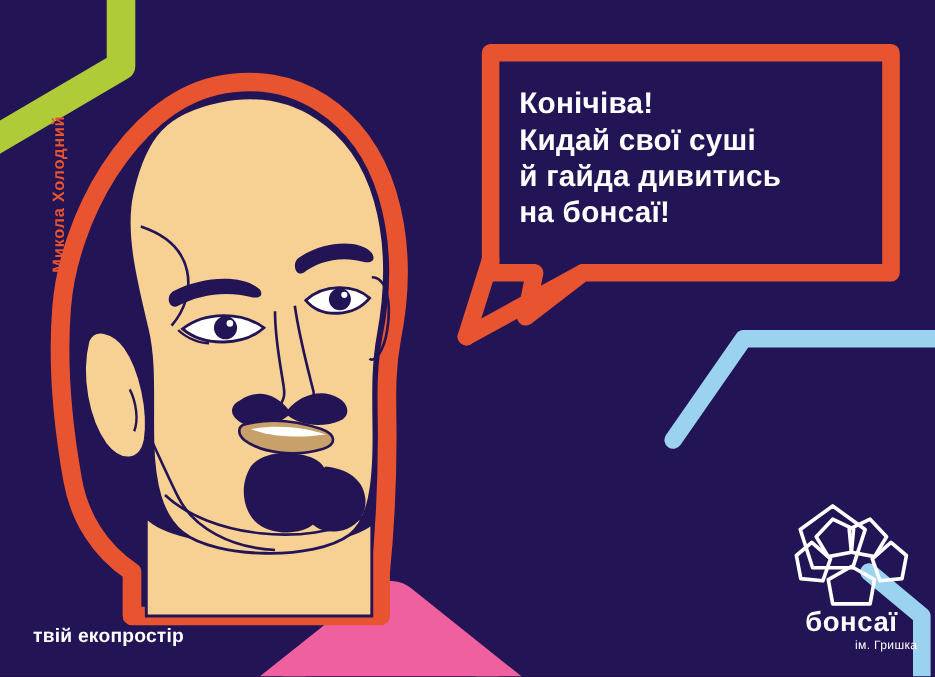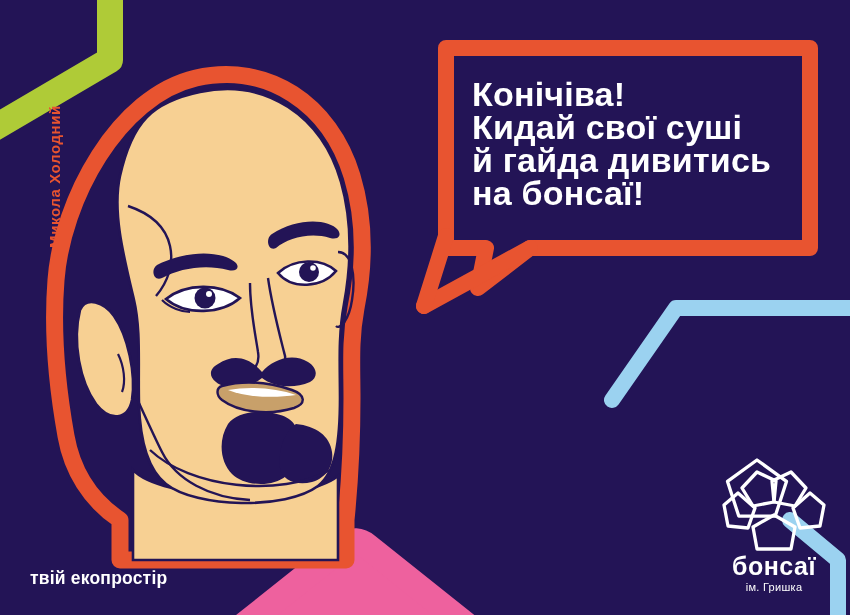--- a/index.html
+++ b/index.html
@@ -9,21 +9,21 @@
     overflow:hidden;
     font-family:"Liberation Sans", sans-serif;
     background:#231456;
   }
   #art{position:absolute;left:0;top:0;width:850px;height:615px;}
   .txt{position:absolute;}
   #bubble-text{
     left:472px; top:78px;
     width:340px;
     color:#FFFFFF;
-    font-size:34px;
+    font-size:27px;
     font-weight:bold;
     line-height:33px;
     letter-spacing:0.2px;
     white-space:pre-line;
   }
   #author-name{
     left:-46px; top:168px;
     width:200px;
     text-align:center;
     color:#E85430;
@@ -47,21 +47,21 @@
     text-align:center;
     color:#FFFFFF;
     font-size:25px;
     font-weight:bold;
     letter-spacing:0.5px;
   }
   #logo-sub{
     position:absolute;
     left:714px; top:581px;
     width:120px;
-    text-align:center;
+    text-align:right;
     color:#FFFFFF;
     font-size:11px;
     font-weight:normal;
     letter-spacing:0.3px;
   }
 </style>
 </head>
 <body>
 
 <div id="stage">

